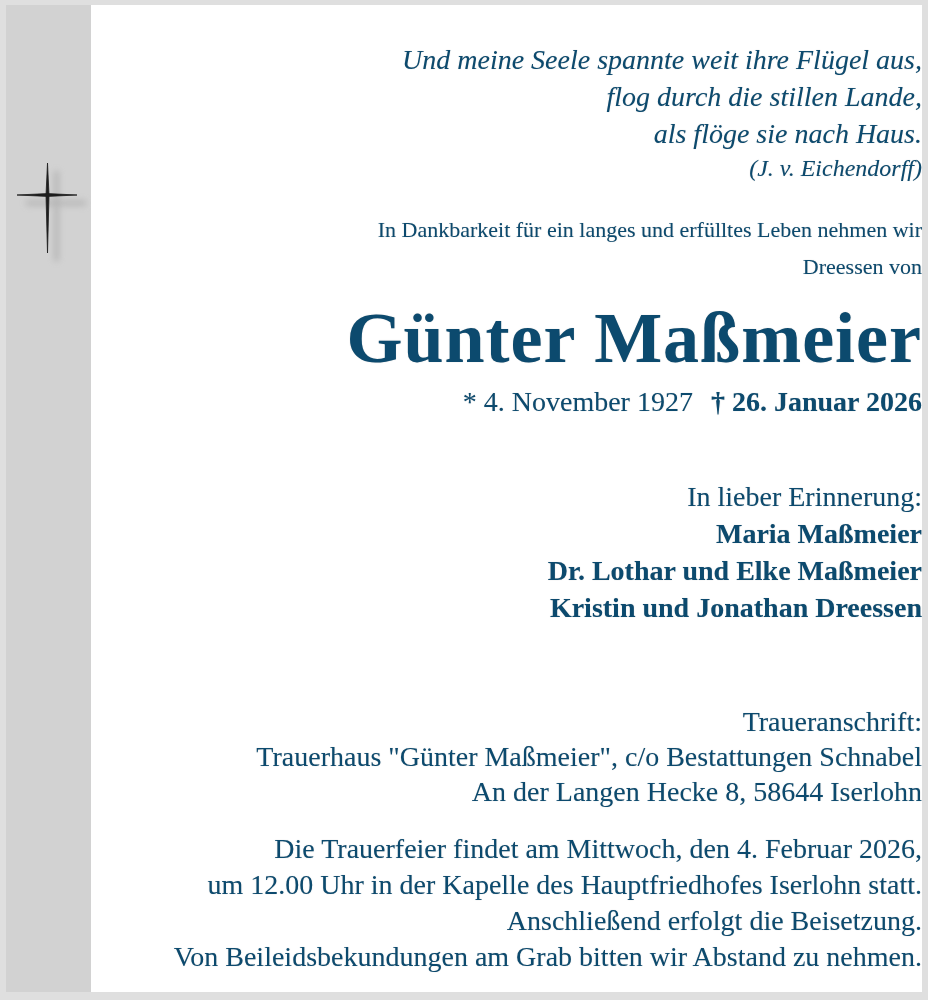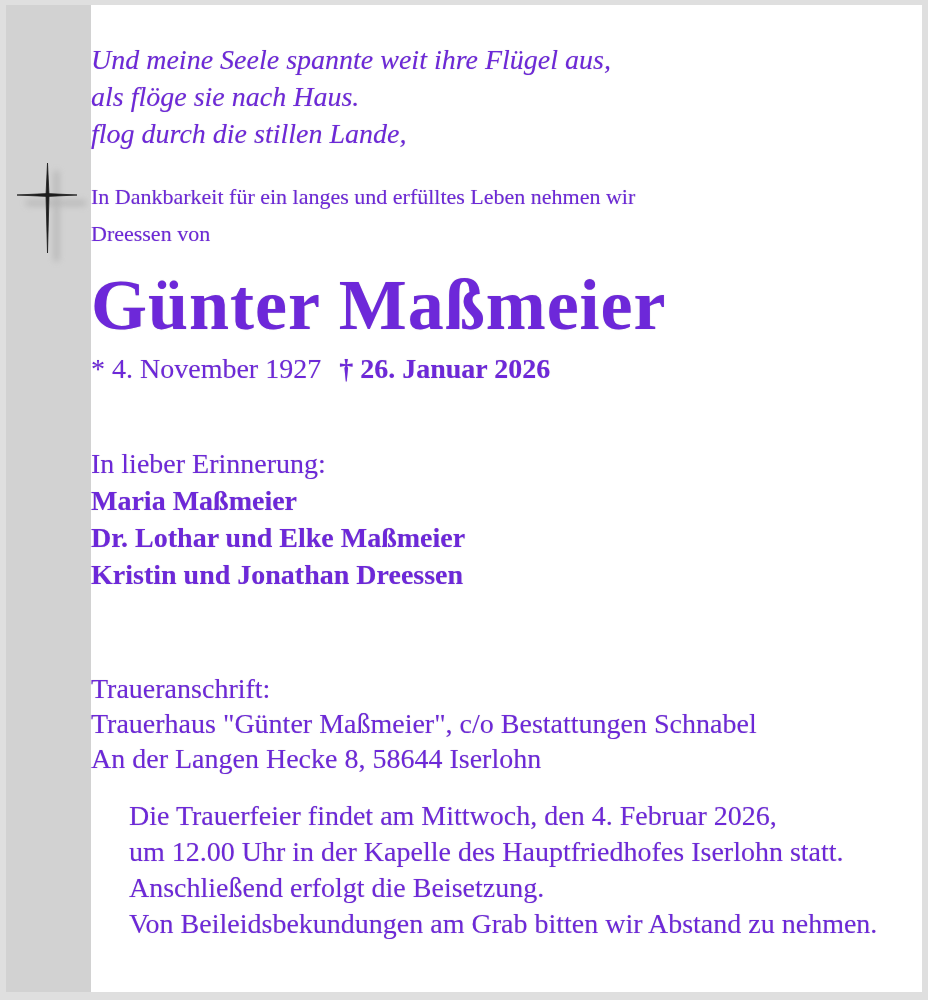--- a/index.html
+++ b/index.html
@@ -33,22 +33,22 @@
     top: 145px;
     width: 85px;
     height: 120px;
   }
   .content {
     position: absolute;
     left: 85px;
     top: 0;
     width: 831px;
     height: 100%;
-    text-align: left;
-    color: #6d28d9;
+    text-align: right;
+    color: #0c4a6e;
     text-shadow: 0 0 1px rgba(90,90,90,0.35);
   }
   .poem {
     margin-top: 36px;
     font-style: italic;
     font-size: 28px;
     line-height: 37px;
   }
   .poem-attribution {
     font-style: italic;
@@ -117,22 +117,23 @@
           <path d="M11,45 L41.5,43.6 L71,45 L41.5,46.4 Z" stroke-width="0.8"></path>
         </g>
       </svg>
     </div>
   </div>
 
   <div class="content">
 
     <div class="poem">
       <div>Und meine Seele spannte weit ihre Flügel aus,</div>
+      <div>flog durch die stillen Lande,</div>
       <div>als flöge sie nach Haus.</div>
-      <div>flog durch die stillen Lande,</div>
+      <div class="poem-attribution">(J. v. Eichendorff)</div>
     </div>
 
     <div class="intro">
       <div>In Dankbarkeit für ein langes und erfülltes Leben nehmen wir</div>
       <div>Dreessen von</div>
     </div>
 
     <div class="deceased-name">Günter Maßmeier</div>
 
     <div class="dates">

